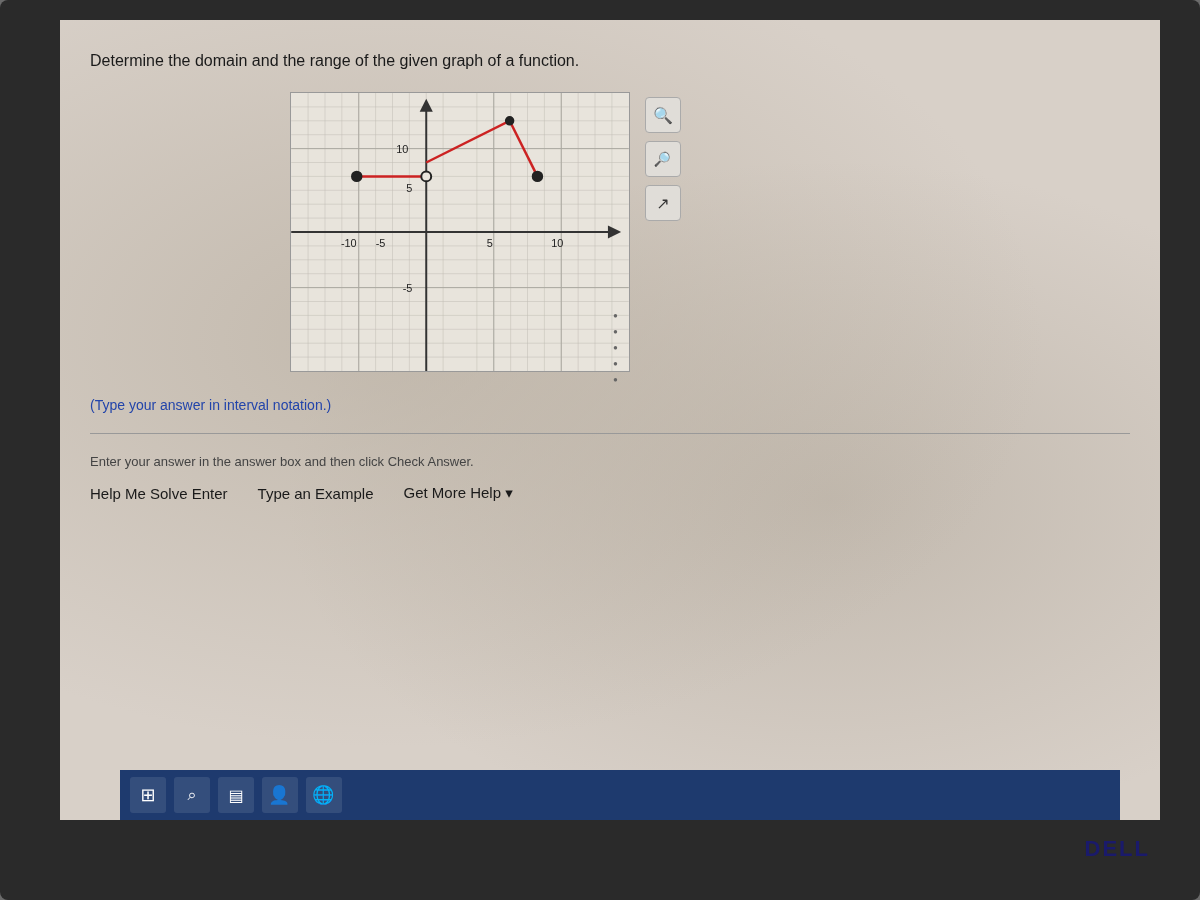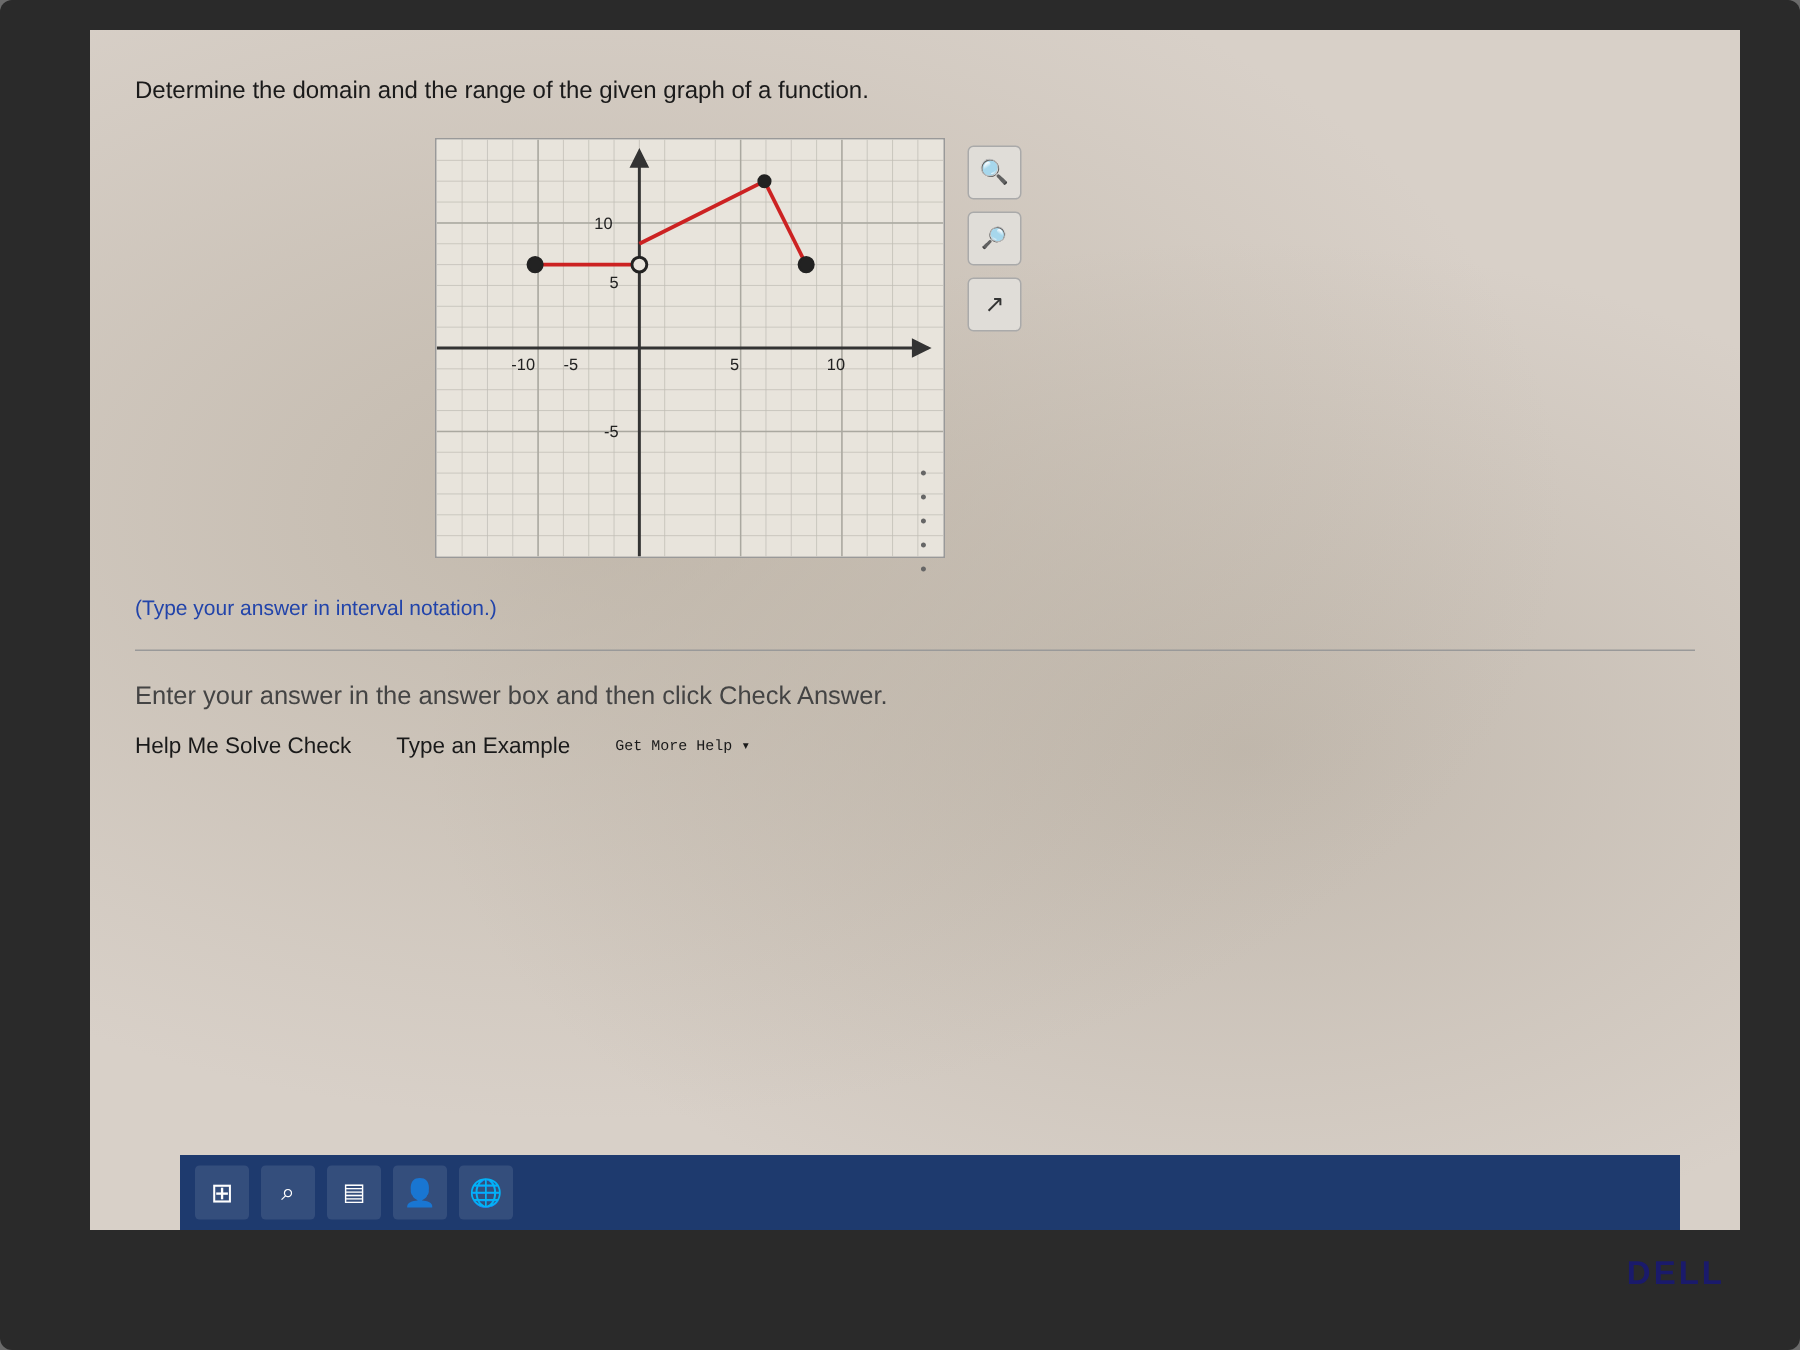--- a/index.html
+++ b/index.html
@@ -109,21 +109,21 @@
     }
 
     .divider-line {
       width: 100%;
       height: 1px;
       background: #999;
       margin: 20px 0;
     }
 
     .instruction-text {
-      font-size: 17px;
+      font-size: 13px;
       color: #444;
       font-family: Arial, sans-serif;
       margin-bottom: 15px;
     }
 
     .bottom-buttons {
       display: flex;
       gap: 30px;
       align-items: center;
       margin-top: 10px;
@@ -131,23 +131,23 @@
 
     .action-link {
       font-size: 15px;
       color: #1a1a1a;
       cursor: pointer;
       font-family: Arial, sans-serif;
       text-decoration: none;
     }
 
     .get-more-help {
-      font-size: 10px;
+      font-size: 15px;
       color: #1a1a1a;
-      font-family: Liberation Mono, monospace;
+      font-family: Liberation Sans, sans-serif;
       cursor: pointer;
     }
 
     .taskbar {
       position: absolute;
       bottom: 0; left: 60px; right: 40px;
       height: 50px;
       background: #1e3a6e;
       display: flex;
       align-items: center;
@@ -325,21 +325,21 @@
       </div>
     </div>
 
     <div class="divider-line"></div>
 
     <div class="instruction-text">
       <span>Enter your answer in the answer box and then click Check Answer.</span>
     </div>
 
     <div class="bottom-buttons">
-      <a class="action-link">Help Me Solve Check</a>
+      <a class="action-link">Help Me Solve Enter</a>
       <a class="action-link">Type an Example</a>
       <span class="get-more-help">Get More Help ▾</span>
     </div>
 
   </div>
 
   <div class="taskbar">
     <div class="taskbar-btn">
       <span style="font-size:18px; color:white;">⊞</span>
     </div>

